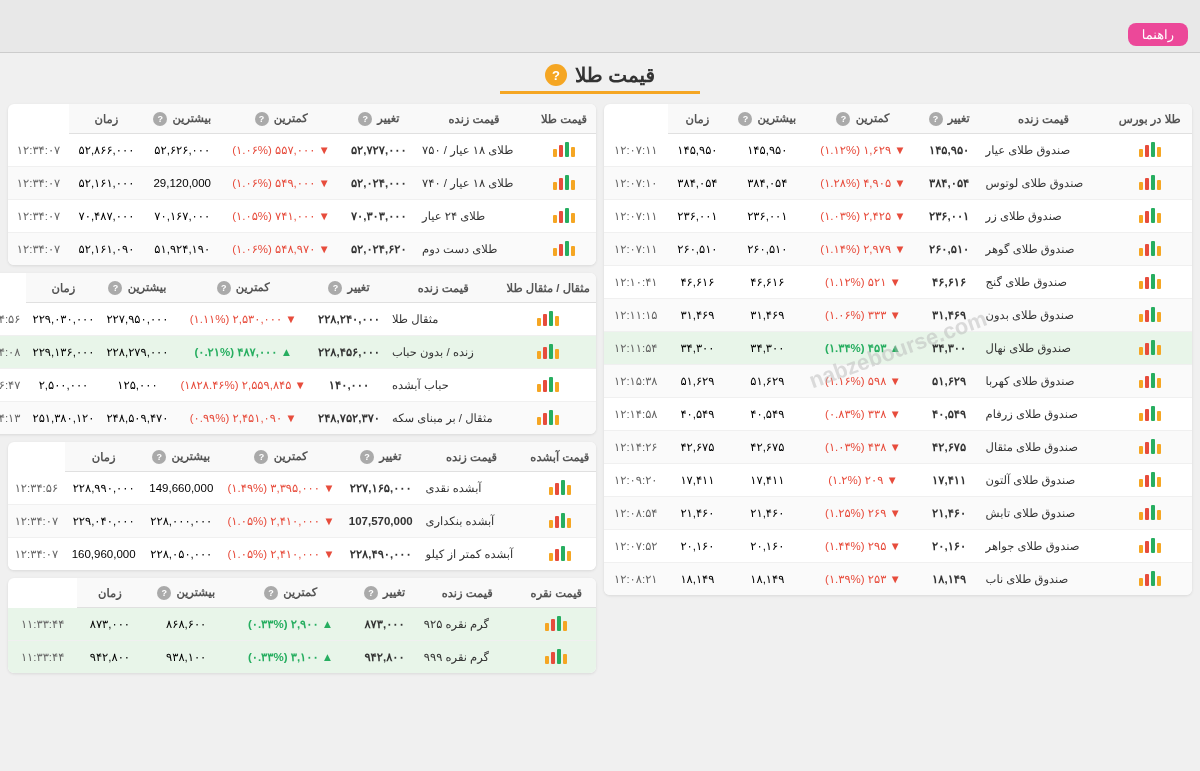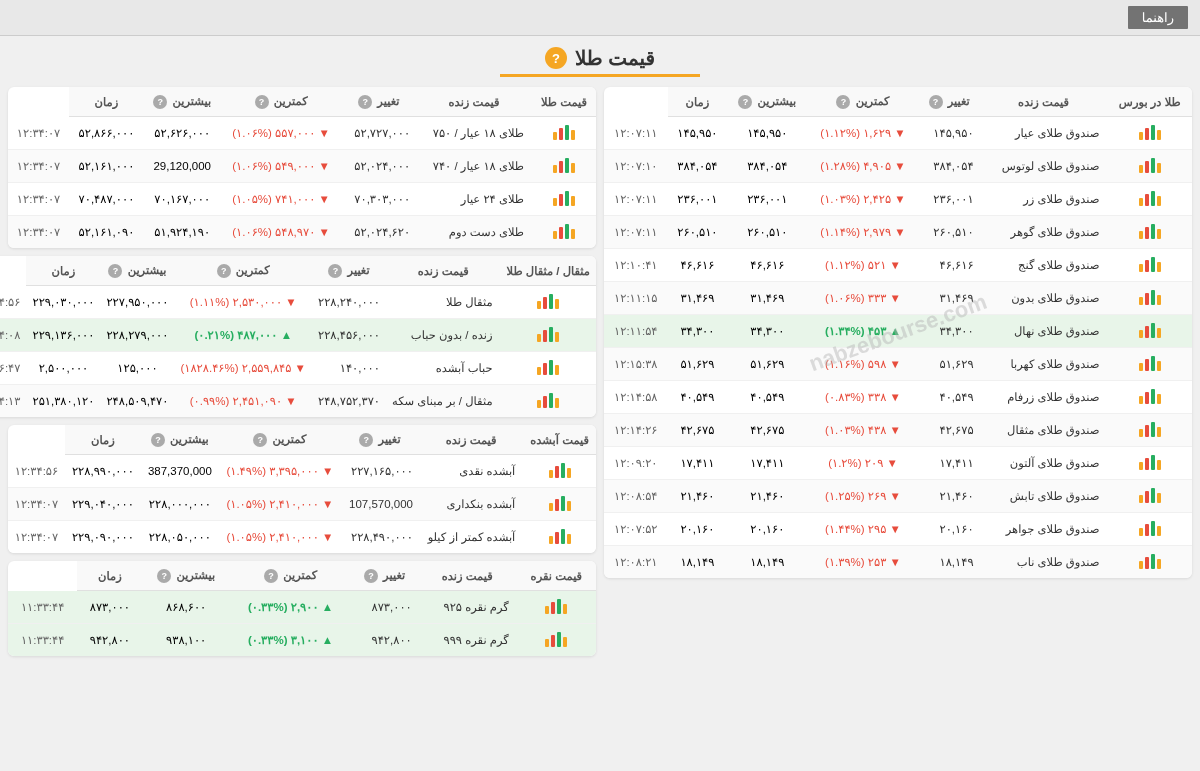--- a/index.html
+++ b/index.html
@@ -11,27 +11,28 @@
     }
     .top-bar {
       background: #e8e8e8;
       padding: 6px 12px;
       display: flex;
       align-items: center;
       justify-content: space-between;
       border-bottom: 1px solid #ccc;
     }
     .rahnamа-btn {
-      background: #737373;
+      background: #ec4899;
       color: white;
       border: none;
       padding: 4px 14px;
-      border-radius: 1px;
+      border-radius: 8px;
       cursor: pointer;
       font-size: 13px;
+      margin-top: 17px;
     }
     .page-title-area {
       text-align: center;
       padding: 10px 0 4px 0;
       font-size: 20px;
       font-weight: bold;
       color: #333;
       display: flex;
       align-items: center;
       justify-content: center;
@@ -115,35 +116,35 @@
     tr:last-child td { border-bottom: none; }
     .chart-icon {
       display: inline-block;
       width: 26px;
       height: 20px;
       cursor: pointer;
     }
     .chart-icon svg { width: 26px; height: 20px; }
     .change-down { color: #e74c3c; }
     .change-up { color: #27ae60; font-weight: bold; }
-    .price-live { color: #333; font-weight: normal; text-align: right; }
+    .price-live { color: #333; font-weight: bold; }
     .watermark {
       position: absolute;
       top: 50%;
       left: 50%;
       transform: translate(-50%, -50%) rotate(-20deg);
       font-size: 22px;
       color: rgba(180,180,180,0.45);
       pointer-events: none;
       white-space: nowrap;
       font-weight: bold;
       z-index: 10;
     }
     .left-table-wrap { position: relative; }
-    .name-cell { text-align: right; padding-right: 8px; color: #333; }
+    .name-cell { text-align: left; padding-right: 8px; color: #333; }
     .time-cell { color: #666; direction: ltr; }
   </style>
 </head>
 <body>
 
 <div class="top-bar">
   <button class="rahnamа-btn">راهنما</button>
   <div></div>
 </div>
 
@@ -532,21 +533,21 @@
           <tr style="background: rgb(255, 255, 255);">
             <td><span class="chart-icon"><svg viewBox="0 0 26 20" xmlns="http://www.w3.org/2000/svg">
     <rect x="2" y="10" width="4" height="8" fill="#f5a623" rx="1"></rect>
     <rect x="8" y="6" width="4" height="12" fill="#e74c3c" rx="1"></rect>
     <rect x="14" y="3" width="4" height="15" fill="#27ae60" rx="1"></rect>
     <rect x="20" y="8" width="4" height="10" fill="#f5a623" rx="1"></rect>
   </svg></span></td>
             <td class="name-cell">آبشده نقدی</td>
             <td class="price-live">۲۲۷,۱۶۵,۰۰۰</td>
             <td class="change-down">▼ ۳,۳۹۵,۰۰۰ (۱.۴۹%)</td>
-            <td>387,370,000</td>
+            <td>149,660,000</td>
             <td>۲۲۸,۹۹۰,۰۰۰</td>
             <td class="time-cell">۱۲:۳۴:۵۶</td>
           </tr>
           <tr style="background: rgb(250, 250, 250);">
             <td><span class="chart-icon"><svg viewBox="0 0 26 20" xmlns="http://www.w3.org/2000/svg">
     <rect x="2" y="10" width="4" height="8" fill="#f5a623" rx="1"></rect>
     <rect x="8" y="6" width="4" height="12" fill="#e74c3c" rx="1"></rect>
     <rect x="14" y="3" width="4" height="15" fill="#27ae60" rx="1"></rect>
     <rect x="20" y="8" width="4" height="10" fill="#f5a623" rx="1"></rect>
   </svg></span></td>
@@ -561,21 +562,21 @@
             <td><span class="chart-icon"><svg viewBox="0 0 26 20" xmlns="http://www.w3.org/2000/svg">
     <rect x="2" y="10" width="4" height="8" fill="#f5a623" rx="1"></rect>
     <rect x="8" y="6" width="4" height="12" fill="#e74c3c" rx="1"></rect>
     <rect x="14" y="3" width="4" height="15" fill="#27ae60" rx="1"></rect>
     <rect x="20" y="8" width="4" height="10" fill="#f5a623" rx="1"></rect>
   </svg></span></td>
             <td class="name-cell">آبشده کمتر از کیلو</td>
             <td class="price-live">۲۲۸,۴۹۰,۰۰۰</td>
             <td class="change-down">▼ ۲,۴۱۰,۰۰۰ (۱.۰۵%)</td>
             <td>۲۲۸,۰۵۰,۰۰۰</td>
-            <td>۲۲۹,۰۹۰,۰۰۰</td>
+            <td>160,960,000</td>
             <td class="time-cell">۱۲:۳۴:۰۷</td>
           </tr>
         </tbody>
     </table>
 
     <table>
       <thead>
         <tr>
           <th>قیمت نقره</th>
           <th>قیمت زنده</th>

